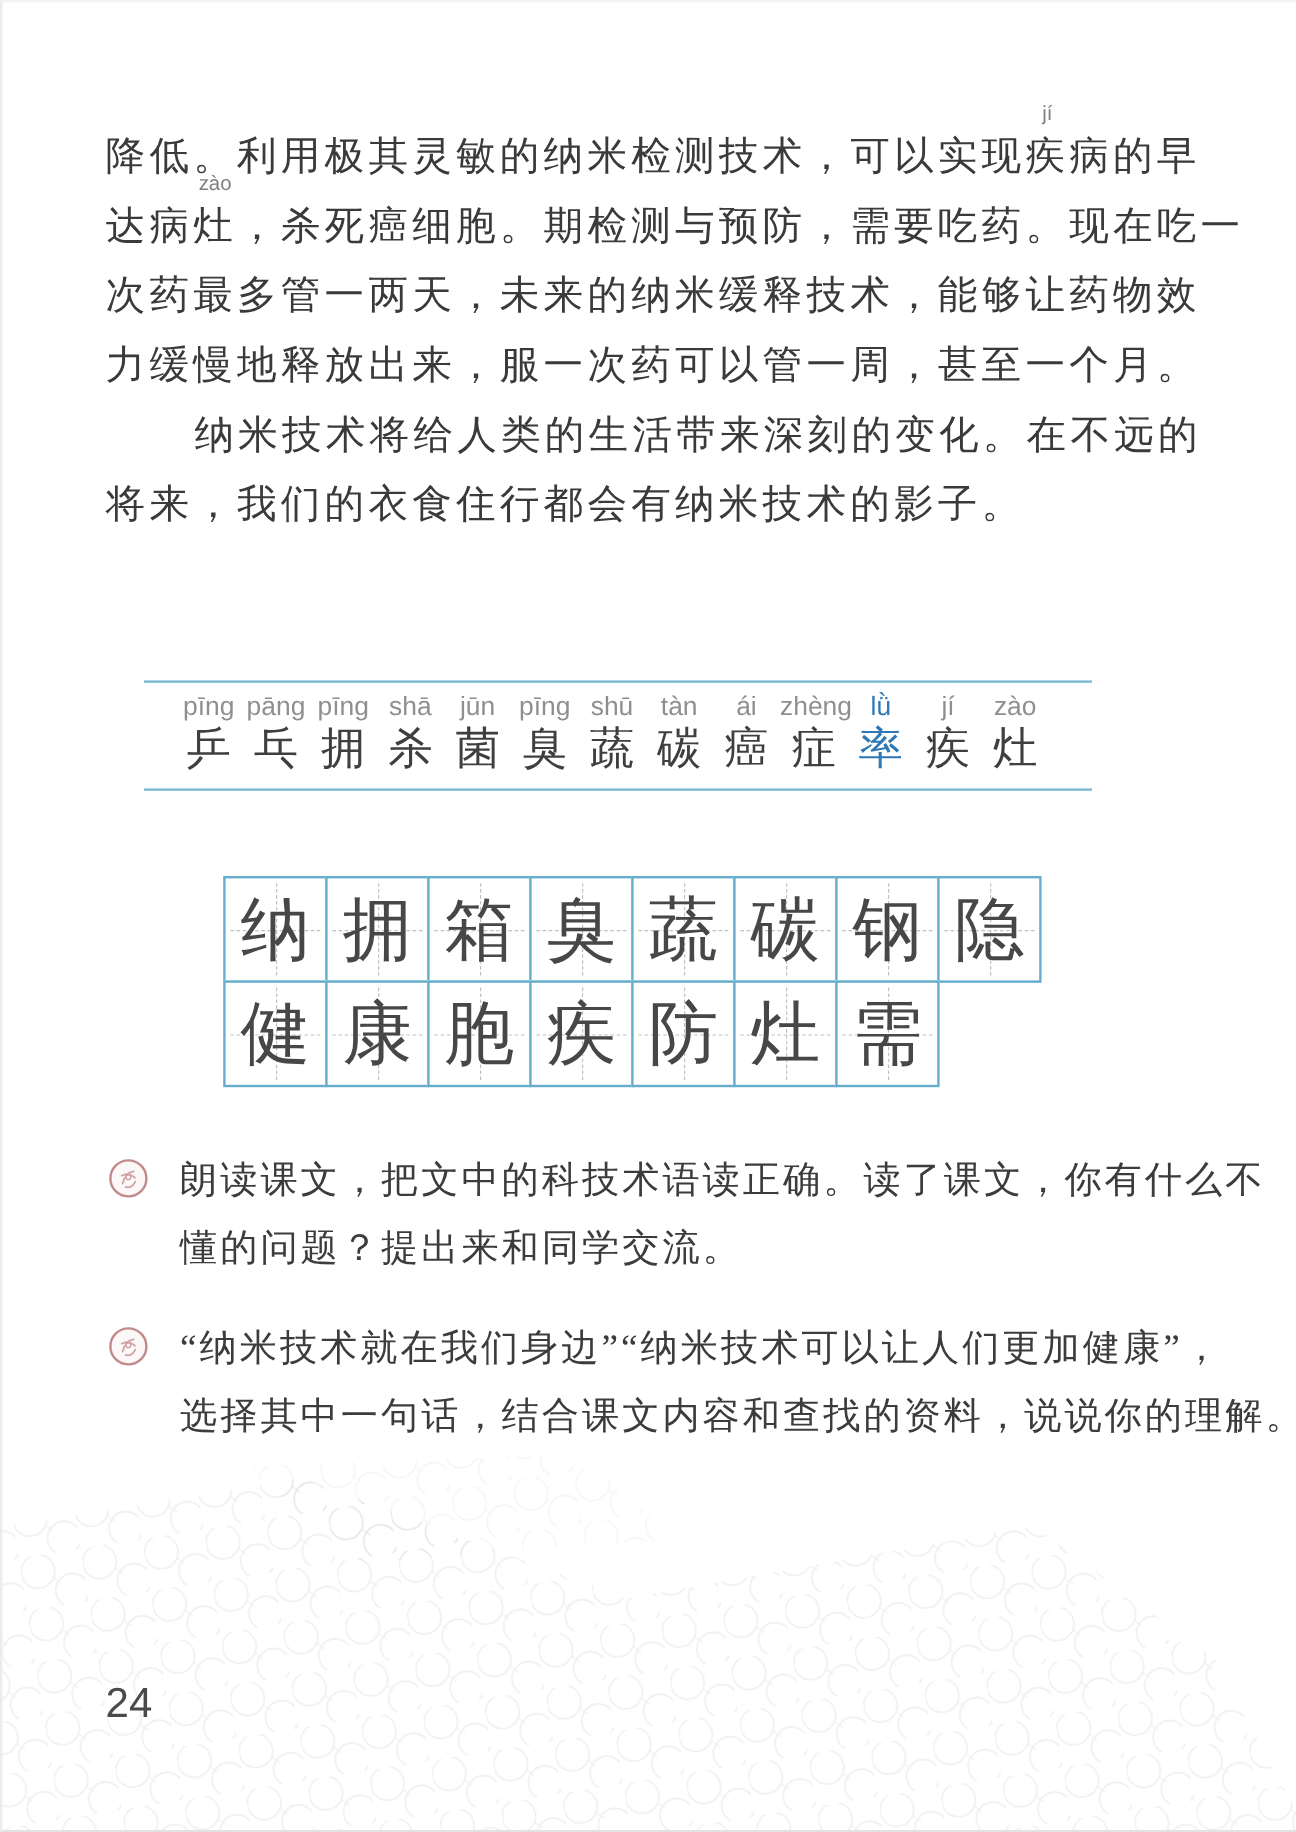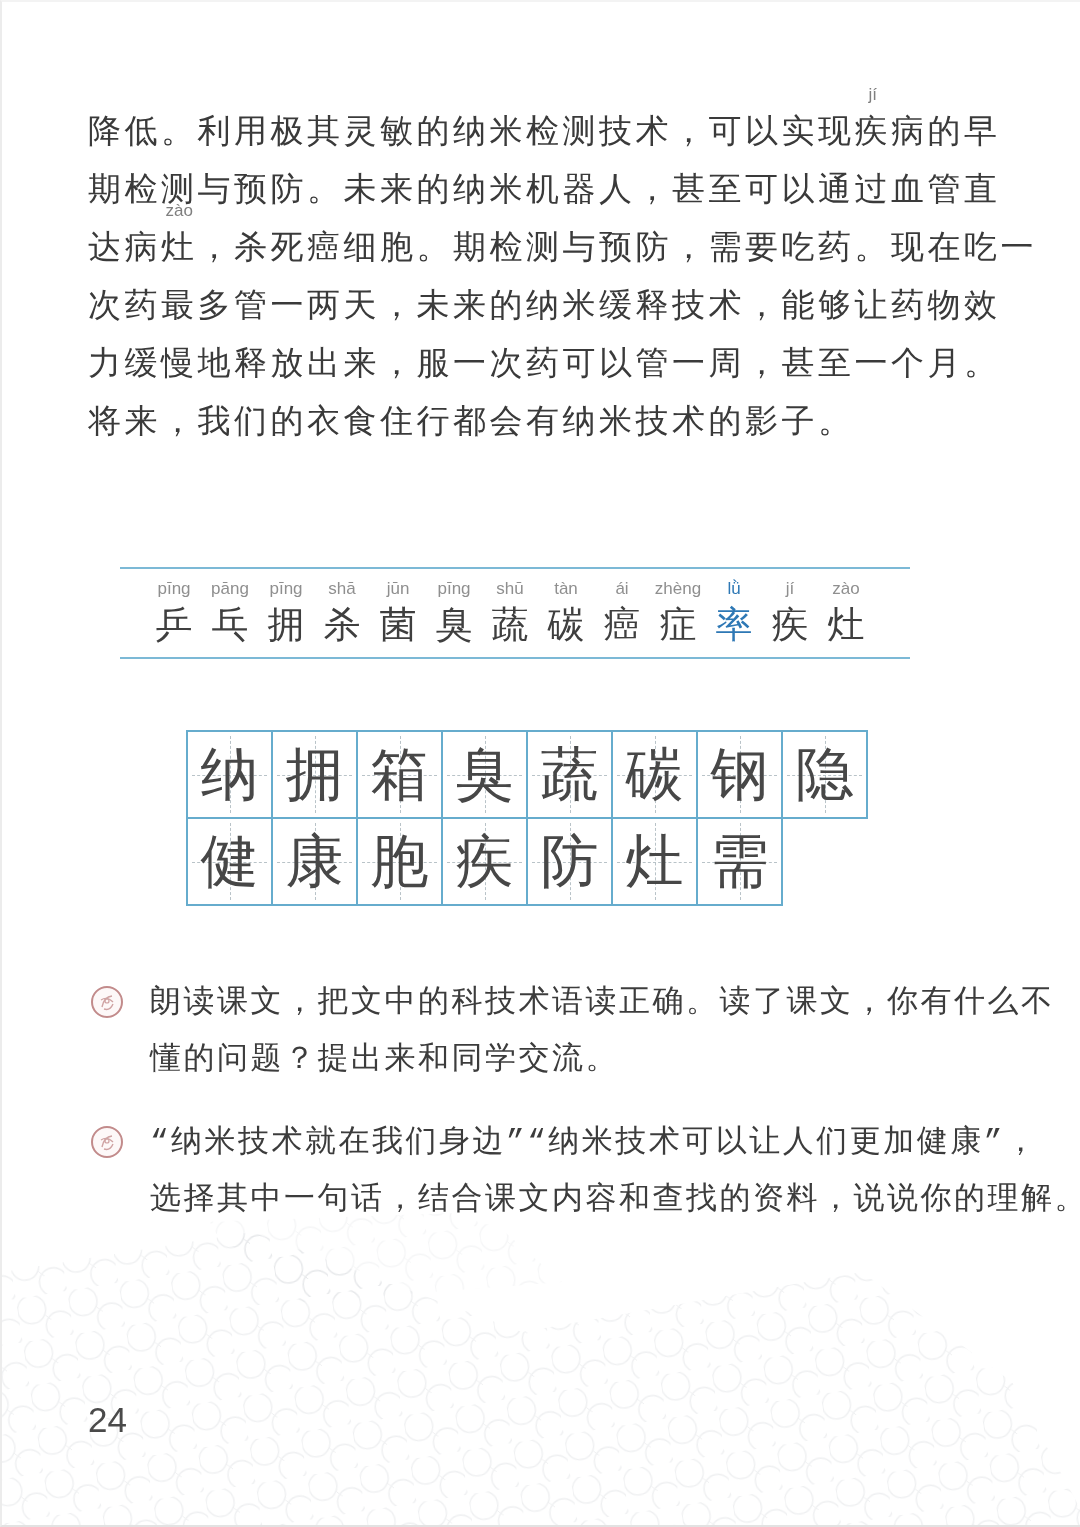--- a/index.html
+++ b/index.html
@@ -32,21 +32,21 @@
   .pinyin-strip{
     position:absolute;left:118px;top:565px;width:790px;height:92px;
     border-top:2px solid #7cb9d6;border-bottom:2px solid #7cb9d6;
     box-sizing:border-box;
     display:flex;align-items:flex-start;padding:9px 0 0 26px;
   }
   .pinitem{width:56px;text-align:center;flex:none;}
   .pinitem .pin{
     display:block;height:24px;line-height:22px;
     font-family:"Liberation Sans",sans-serif;
-    font-size:17px;color:#8f8f8f;letter-spacing:0;
+    font-size:22px;color:#8f8f8f;letter-spacing:0;
   }
   .pinitem .chr{display:block;font-size:37px;line-height:46px;color:#3f3f3f;}
   .pinitem.hl .pin,.pinitem.hl .chr{color:#2e78b5;}
   
   .writing-grid{position:absolute;left:184px;top:728px;}
   .gridrow{display:flex;}
   .gridrow + .gridrow{margin-top:-2px;}
   .gcell{
     width:87px;height:89px;box-sizing:border-box;
     border:2px solid #66accd;background:#fff;
@@ -57,21 +57,21 @@
   .gcell::before{
     content:"";position:absolute;left:50%;top:4px;bottom:4px;
     border-left:1px dashed #b9c3c8;
   }
   .gcell::after{
     content:"";position:absolute;top:50%;left:4px;right:4px;
     border-top:1px dashed #b9c3c8;
   }
   .gcell .gch{position:relative;z-index:1;font-size:58px;color:#474747;line-height:1;}
   
-  .exercises{position:absolute;left:86px;top:972px;width:930px;font-family:Liberation Mono, monospace;}
+  .exercises{position:absolute;left:86px;top:952px;width:930px;}
   .exercise{display:flex;align-items:flex-start;margin-bottom:26px;}
   .bullet{flex:none;width:34px;height:34px;margin:11px 26px 0 2px;}
   .exline{
     white-space:nowrap;font-size:31px;line-height:57px;
     letter-spacing:2.5px;color:#3c3c3c;
   }
   
   .optional{position:absolute;left:84px;top:1192px;width:930px;}
   .opt-head{position:relative;height:58px;color:#a94f4f;}
   .opt-icon{position:absolute;left:0;top:2px;width:52px;height:52px;}
@@ -107,24 +107,24 @@
         <circle cx="40" cy="33" r="14" fill="none" stroke="#99a0a9" stroke-width="1.4"></circle>
         <path d="M26 20 L32 26" stroke="#99a0a9" stroke-width="1" fill="none"></path>
       </pattern>
     </defs>
     <polygon points="0,60 250,20 520,120 860,60 1010,170 1080,300 1080,315 0,315" fill="url(#bub)" opacity="0.16"></polygon>
     <polygon points="200,10 480,0 560,70 300,90" fill="url(#bub)" opacity="0.10"></polygon>
   </svg>
 
   <div id="body-text" class="body-text">
       <div class="bodyline"><span>降低。利用极其灵敏的纳米检测技术，可以实现</span><span class="ann">疾<span class="ap">jí</span></span><span>病的早</span></div>
-      <div class="bodyline"><span>期检测与预防。未来的纳米机器人，甚至可以通过血管直</span></div>
       <div class="bodyline"><span>达病</span><span class="ann">灶<span class="ap">zào</span></span><span>，杀死癌细胞。期检测与预防，需要吃药。现在吃一</span></div>
       <div class="bodyline"><span>次药最多管一两天，未来的纳米缓释技术，能够让药物效</span></div>
       <div class="bodyline"><span>力缓慢地释放出来，服一次药可以管一周，甚至一个月。</span></div>
+      <div class="bodyline indent"><span>纳米技术将给人类的生活带来深刻的变化。在不远的</span></div>
       <div class="bodyline"><span>将来，我们的衣食住行都会有纳米技术的影子。</span></div>
     </div>
 
   <div class="pinyin-strip" id="pinyin-strip">
       <div class="pinitem">
         <span class="pin">pīng</span>
         <span class="chr">乒</span>
       </div>
       <div class="pinitem">
         <span class="pin">pāng</span>

